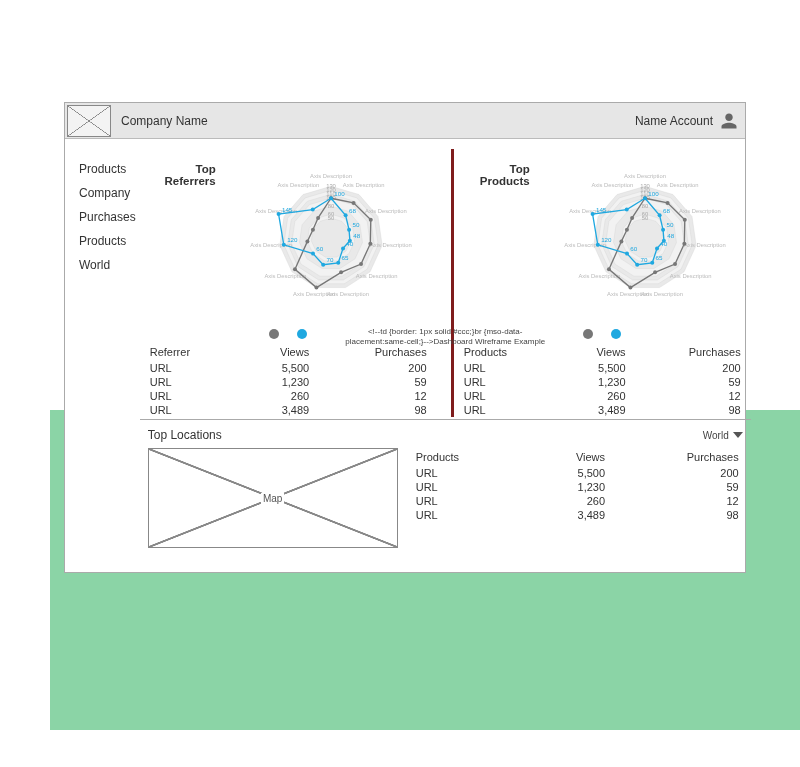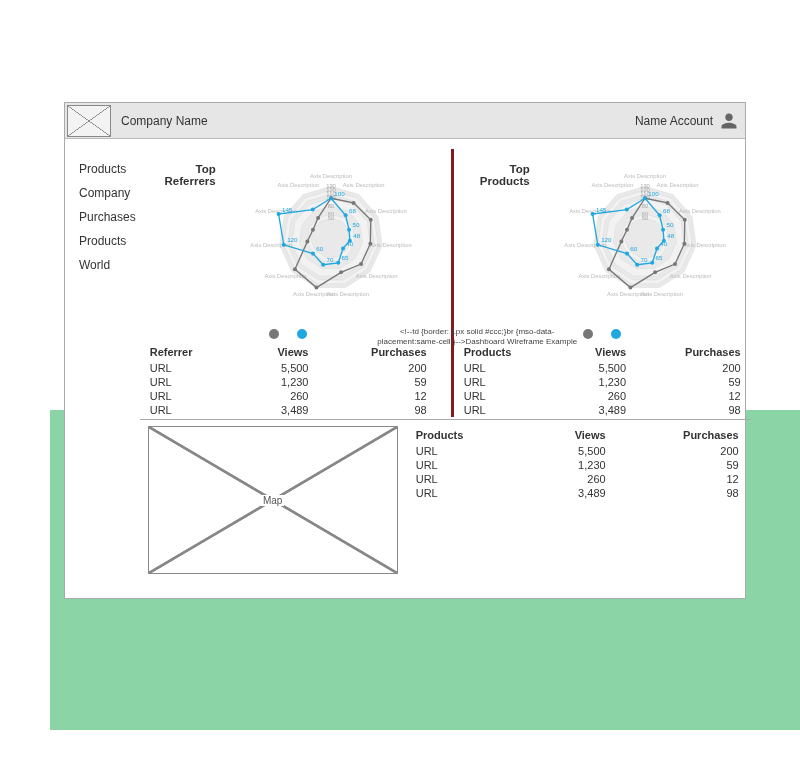--- a/index.html
+++ b/index.html
@@ -74,33 +74,32 @@
   .overlay-text {
     position: absolute;
     left: 50%;
     top: 178px;
     transform: translateX(-50%);
     font-size: 8px;
     color: #444;
     text-align: center;
     width: 200px;
     line-height: 1.2;
-    margin-left: 32px;
   }
   .legend { display: flex; justify-content: center; gap: 18px; padding: 6px 0 4px 0; }
   .dot { width: 10px; height: 10px; border-radius: 50%; display: inline-block; }
   .dot-gray { background: #777; }
   .dot-blue { background: #1fa8e0; }
   .tbl {
     width: 100%;
     border-collapse: collapse;
     font-size: 11px;
     margin-top: 2px;
   }
-  .tbl th { text-align: left; font-weight: bold; padding: 1px 4px 3px 4px; vertical-align: top; }
+  .tbl th { text-align: left; font-weight: normal; padding: 1px 4px 3px 4px; vertical-align: top; }
   .tbl th:nth-child(2), .tbl th:nth-child(3),
   .tbl td:nth-child(2), .tbl td:nth-child(3) { text-align: right; }
   .tbl td { padding: 1px 4px; }
   .locations {
     border-top: 1px solid #aaa;
     padding: 6px 8px 10px 8px;
     margin-top: 2px;
   }
   .loc-header {
     display: flex;
@@ -118,21 +117,21 @@
   }
   .tri-down {
     width: 0; height: 0;
     border-left: 5px solid transparent;
     border-right: 5px solid transparent;
     border-top: 6px solid #555;
   }
   .loc-body { display: flex; gap: 14px; }
   .map-box {
     width: 250px;
-    height: 148px;
+    height: 100px;
     border: 1px solid #888;
     position: relative;
     display: flex;
     align-items: center;
     justify-content: center;
     font-size: 10px;
     color: #555;
   }
   .map-box::before, .map-box::after {
     content: "";
@@ -380,20 +379,28 @@
                   <td>98</td>
                 </tr>
               </tbody>
           </table>
         </div>
 
         <div class="overlay-text">&lt;!--td {border: 1px solid #ccc;}br {mso-data-placement:same-cell;}--&gt;Dashboard Wireframe Example</div>
       </div>
 
       <div class="locations">
+        <div class="loc-header">
+          <div class="loc-title">Top Locations</div>
+          <div class="spacer"></div>
+          <div class="world-drop">
+            <span>World</span>
+            <span class="tri-down"></span>
+          </div>
+        </div>
         <div class="loc-body">
           <div class="map-box">
             <span style="position:relative;z-index:1;background:#fff;padding:0 2px;">Map</span>
           </div>
           <div class="loc-table">
             <table class="tbl">
               <thead>
                   <tr>
                 <th>Products</th>
                 <th>Views</th>

